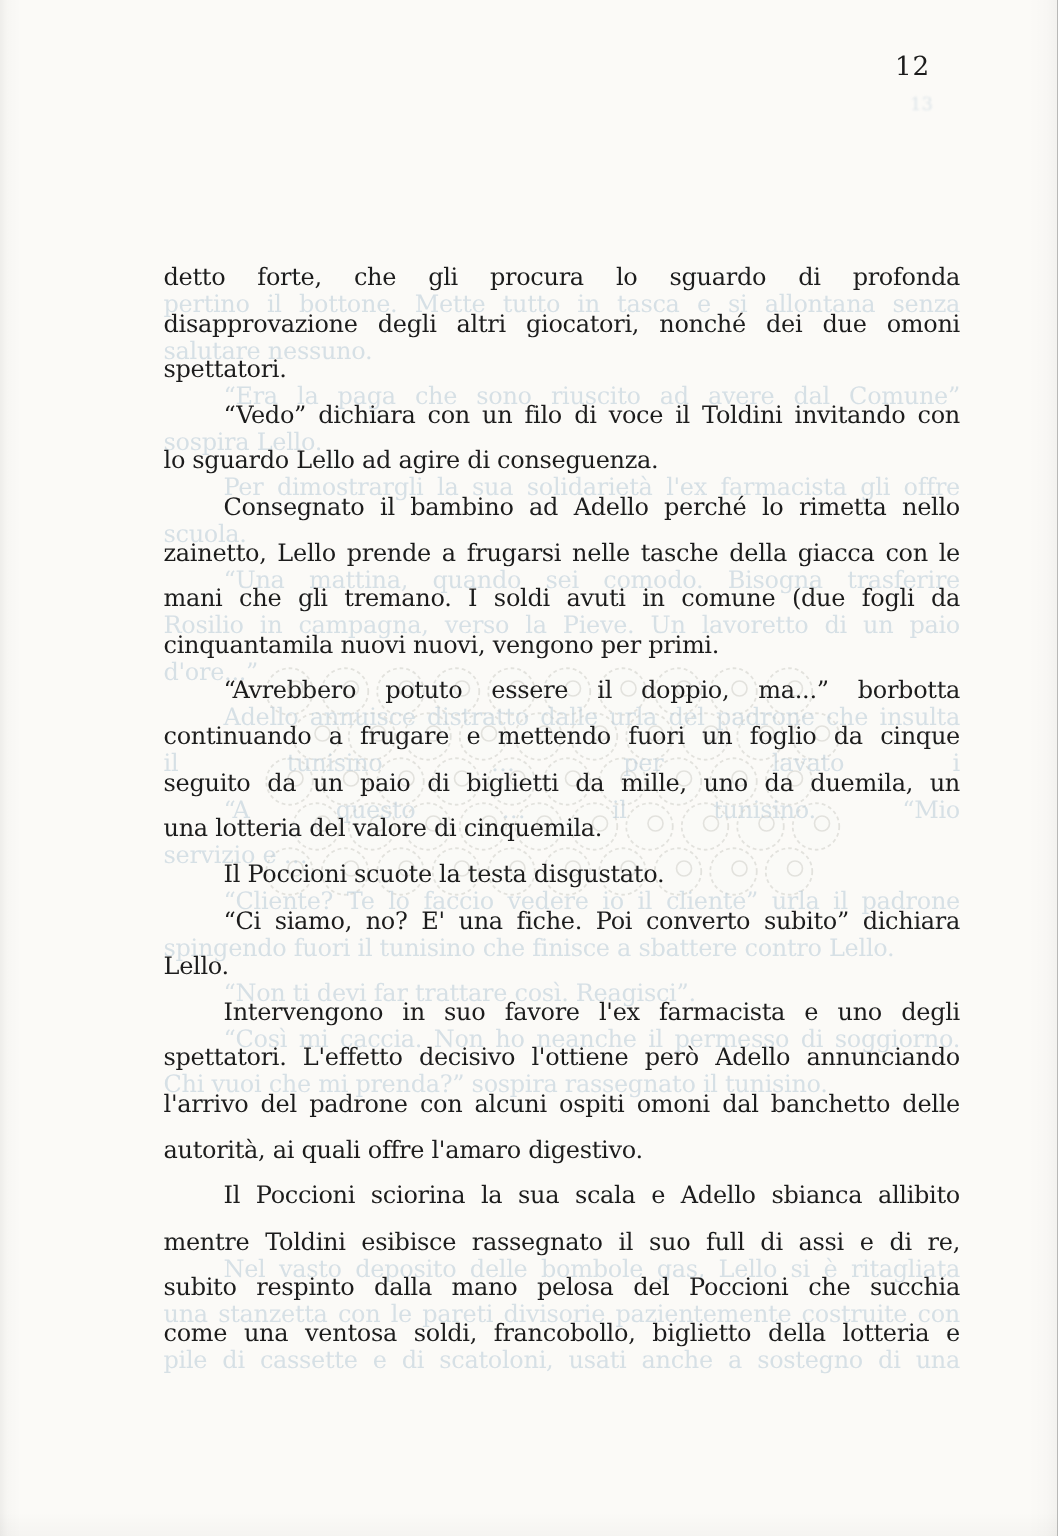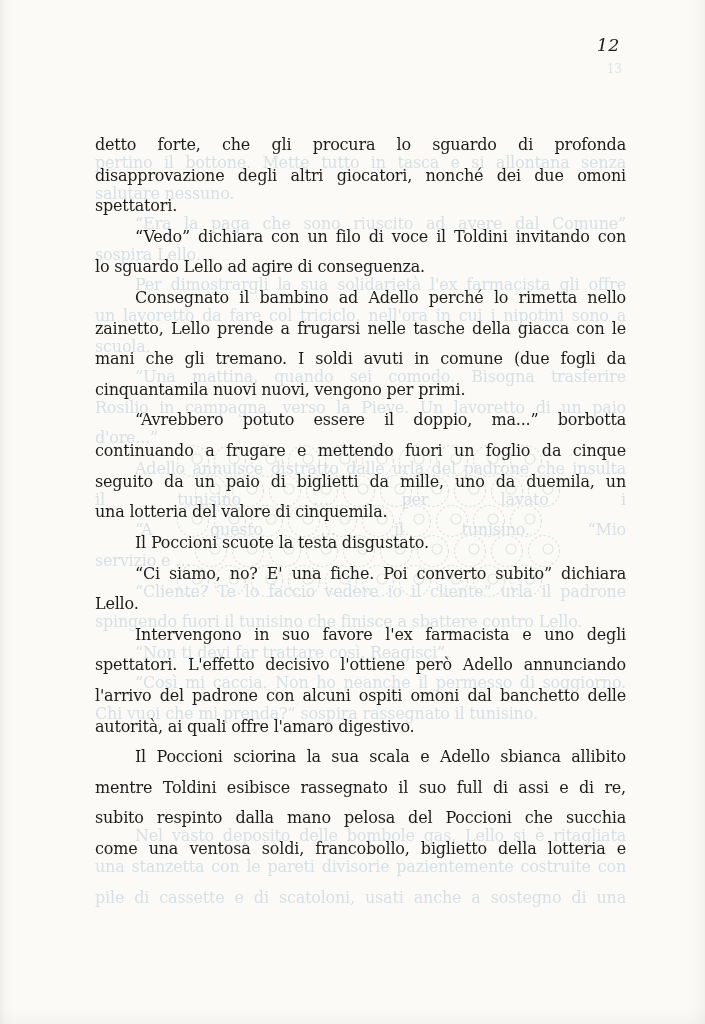--- a/index.html
+++ b/index.html
@@ -14,33 +14,33 @@
       var(--paper,#fbfaf7);
     overflow:hidden;
     font-family:"DejaVu Serif","Liberation Serif",serif;
   }
   .pagenum{
     position:absolute;top:34px;left:560px;width:60px;
     text-align:right;
     font-size:17.5px;line-height:22px;
     color:var(--ink,#1c1c1c);
     letter-spacing:0.5px;
-    font-style:italic;
   }
   .pagenum-ghost{
     position:absolute;top:58px;left:562px;width:60px;
     text-align:right;
     font-size:12px;line-height:22px;
     color:var(--bleed,#bccdd9);
     opacity:.45;filter:blur(.6px);
   }
   .textblock,.ghostblock{
-    position:absolute;left:95px;width:531px;
+    position:absolute;left:109px;width:531px;
     font-size:16px;
     letter-spacing:-0.2px;
+    margin-top:40px;
   }
   .textblock{top:130px;color:var(--ink,#1c1c1c);}
   .ghostblock{top:148px;color:var(--bleed,#bccdd9);opacity:.55;filter:blur(.5px);}
   .line{
     height:30.62px;line-height:30.62px;
     text-align:justify;text-align-last:justify;
     overflow:hidden;white-space:nowrap;
   }
   .line.end{text-align-last:left;}
   .line.indent{text-indent:40px;}
@@ -161,21 +161,20 @@
   <div class="pagenum-ghost">13</div>
 
   <div class="pagenum">12</div>
 
   <div class="ghostblock" id="ghostblock">
       <div class="line">pertino il bottone. Mette tutto in tasca e si allontana senza</div>
       <div class="line end">salutare nessuno.</div>
       <div class="line indent">“Era la paga che sono riuscito ad avere dal Comune”</div>
       <div class="line end">sospira Lello.</div>
       <div class="line indent">Per dimostrargli la sua solidarietà l'ex farmacista gli offre</div>
-      <div class="line">un lavoretto da fare col triciclo, nell'ora in cui i nipotini sono a</div>
       <div class="line end">scuola.</div>
       <div class="line indent">“Una mattina, quando sei comodo. Bisogna trasferire</div>
       <div class="line">Rosilio in campagna, verso la Pieve. Un lavoretto di un paio</div>
       <div class="line end">d'ore...”</div>
       <div class="line indent">Adello annuisce distratto dalle urla del padrone che insulta</div>
       <div class="line">il tunisino … per lavato i</div>
       <div class="line indent">“A questo … il tunisino. “Mio</div>
       <div class="line end">servizio e …</div>
       <div class="line indent">“Cliente? Te lo faccio vedere io il cliente” urla il padrone</div>
       <div class="line end">spingendo fuori il tunisino che finisce a sbattere contro Lello.</div>

